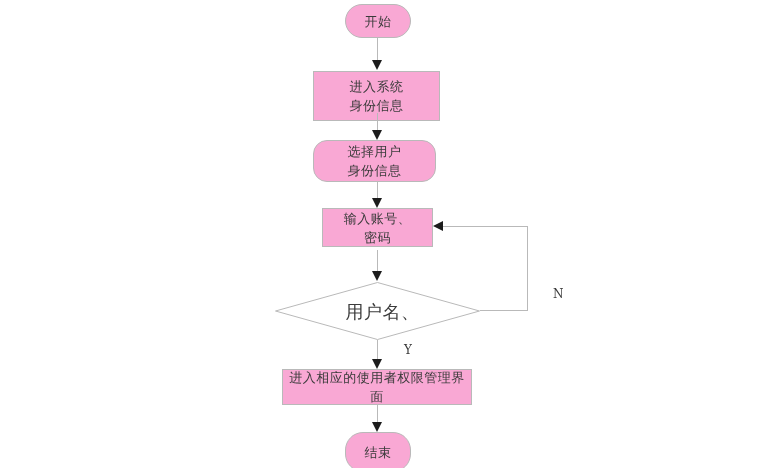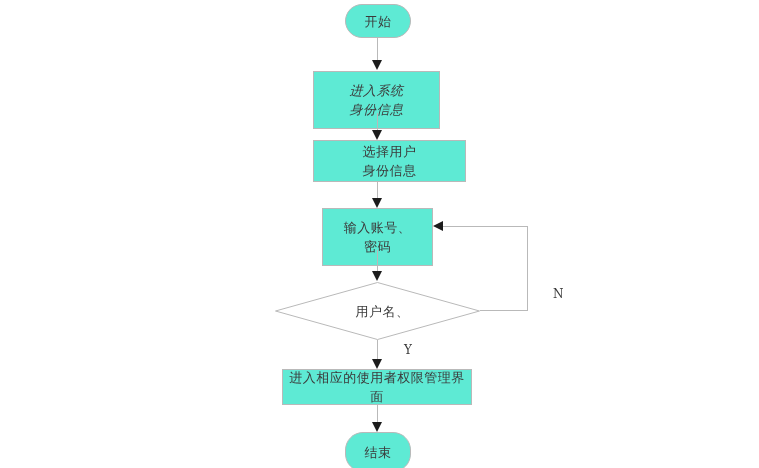--- a/index.html
+++ b/index.html
@@ -19,21 +19,21 @@
     position: absolute;
     box-sizing: border-box;
     display: flex;
     align-items: center;
     justify-content: center;
     text-align: center;
     color: #3b3b3b;
     font-size: 13px;
     line-height: 19px;
     letter-spacing: 0.5px;
-    background: #5eead4;
+    background: #f9a8d4;
   }
   .terminator {
     border: 1px solid #b9b9b9;
     border-radius: 18px;
   }
   .process {
     border: 1px solid #b9b9b9;
   }
   .decision-wrap {
     position: absolute;
@@ -46,21 +46,21 @@
     left: 0;
     top: 0;
     width: 100%;
     height: 100%;
   }
   .decision-label {
     position: relative;
     z-index: 2;
     text-align: center;
     color: #3b3b3b;
-    font-size: 13px;
+    font-size: 18px;
     line-height: 19px;
     letter-spacing: 0.5px;
     margin-left: 10px;
   }
   .conn {
     position: absolute;
     background: #b9b9b9;
   }
   .conn-v { width: 1px; }
   .conn-h { height: 1px; }
@@ -93,41 +93,41 @@
 
 <div id="canvas">
 
   <div class="node terminator" style="left:345px; top:4px; width:66px; height:34px;">
     <span>开始</span>
   </div>
 
   <div class="conn conn-v" style="left:377px; top:38px; height:23px;"></div>
   <div class="arrow-down" style="left:372px; top:60px;"></div>
 
-  <div class="node process" style="left:313px; top:71px; width:127px; height:58px;font-style:italic;">
+  <div class="node process" style="left:313px; top:71px; width:127px; height:50px;">
     <span>
       <span class="line1">进入系统</span>
       <span class="line2">身份信息</span>
     </span>
   </div>
 
   <div class="conn conn-v" style="left:377px; top:113px; height:20px;"></div>
   <div class="arrow-down" style="left:372px; top:130px;"></div>
 
-  <div class="node process" style="left:313px; top:140px; width:153px; height:42px;">
+  <div class="node process" style="left:313px; top:140px; width:123px; height:42px;border-radius:14px;">
     <span>
       <span class="line1">选择用户</span>
       <span class="line2">身份信息</span>
     </span>
   </div>
 
   <div class="conn conn-v" style="left:377px; top:182px; height:20px;"></div>
   <div class="arrow-down" style="left:372px; top:198px;"></div>
 
-  <div class="node process" style="left:322px; top:208px; width:111px; height:58px;">
+  <div class="node process" style="left:322px; top:208px; width:111px; height:39px;">
     <span>
       <span class="line1">输入账号、</span>
       <span class="line2">密码</span>
     </span>
   </div>
 
   <div class="conn conn-v" style="left:377px; top:250px; height:22px;"></div>
   <div class="arrow-down" style="left:372px; top:271px;"></div>
 
   <div class="decision-wrap" style="left:275px; top:282px; width:205px; height:58px;">

